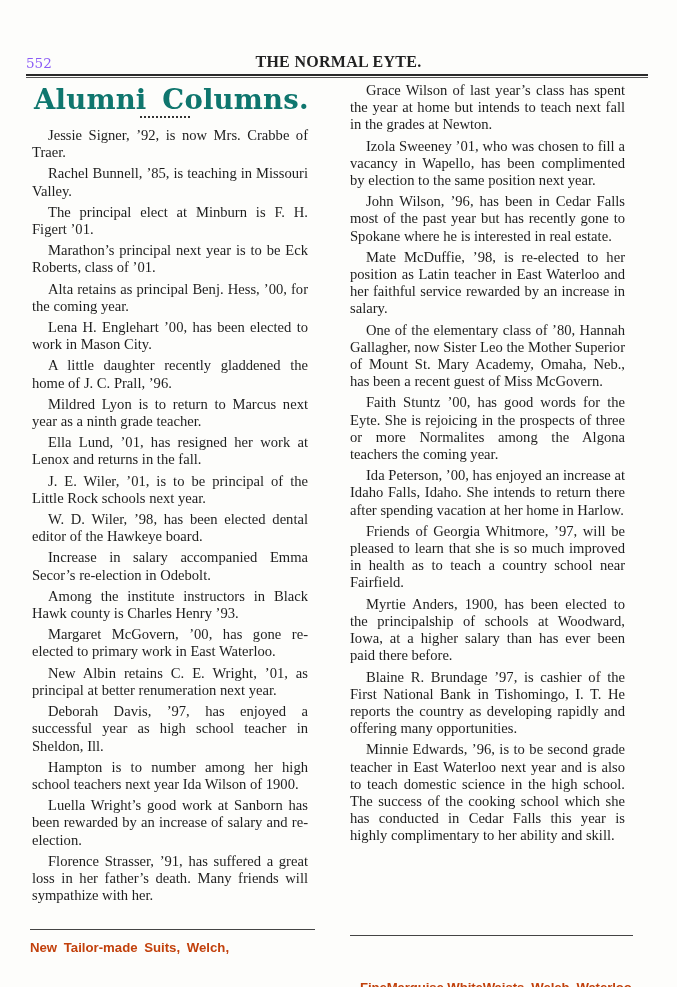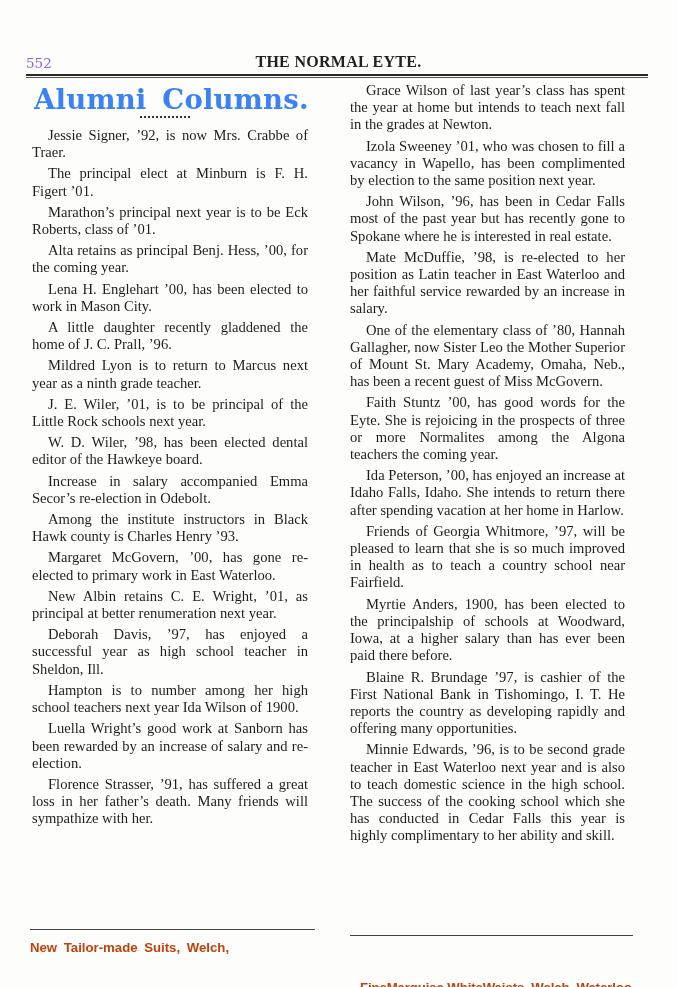--- a/index.html
+++ b/index.html
@@ -25,21 +25,21 @@
   .column {
     position: absolute; top: 82px;
     font-family: "Liberation Serif", serif;
     font-size: 14.6px; line-height: 17.2px; color: #1e1e1e;
   }
   .col-left { left: 32px; width: 283px; }
   .col-right { left: 350px; width: 282px; top: 82px; }
   .title {
     font-family: "DejaVu Serif", serif; font-weight: bold;
     font-size: 27.5px; letter-spacing: 0.2px; line-height: 34px;
-    margin: 0 0 0 2px; color: #3b82f6; word-spacing: 6px;
+    margin: 0 0 0 2px; color: #0f766e; word-spacing: 6px;
   }
   .title-ornament {
     width: 50px; height: 3px; margin: 0 0 6px 108px;
     border-top: 2px dotted #333;
   }
   .para {
     margin: 0 7px 4px 0; text-indent: 16px; text-align: justify;
     hyphens: manual;
   }
   .footer-rule {
@@ -59,26 +59,28 @@
 <body>
 
 <div class="page-number">552</div>
 <div class="running-head">THE NORMAL EYTE.</div>
 <div class="head-rule"></div>
 
 <div class="column col-left">
   <h1 class="title">Alumni Columns.</h1>
   <div class="title-ornament"></div>
   <p class="para">Jessie Signer, ’92, is now Mrs. Crabbe of Traer.</p>
+  <p class="para">Rachel Bunnell, ’85, is teaching in Missouri Valley.</p>
   <p class="para">The principal elect at Minburn is F. H. Figert ’01.</p>
   <p class="para">Marathon’s principal next year is to be Eck Roberts, class of ’01.</p>
   <p class="para">Alta retains as principal Benj. Hess, ’00, for the coming year.</p>
   <p class="para">Lena H. Englehart ’00, has been elected to work in Mason City.</p>
   <p class="para">A little daughter recently gladdened the home of J. C. Prall, ’96.</p>
   <p class="para">Mildred Lyon is to return to Marcus next year as a ninth grade teacher.</p>
+  <p class="para">Ella Lund, ’01, has resigned her work at Lenox and returns in the fall.</p>
   <p class="para">J. E. Wiler, ’01, is to be principal of the Little Rock schools next year.</p>
   <p class="para">W. D. Wiler, ’98, has been elected dental editor of the Hawkeye board.</p>
   <p class="para">Increase in salary accompanied Emma Secor’s re-election in Odebolt.</p>
   <p class="para">Among the institute instructors in Black Hawk county is Charles Henry ’93.</p>
   <p class="para">Margaret McGovern, ’00, has gone re-elected to primary work in East Waterloo.</p>
   <p class="para">New Albin retains C. E. Wright, ’01, as principal at better renumeration next year.</p>
   <p class="para">Deborah Davis, ’97, has enjoyed a successful year as high school teacher in Sheldon, Ill.</p>
   <p class="para">Hampton is to number among her high school teachers next year Ida Wilson of 1900.</p>
   <p class="para">Luella Wright’s good work at Sanborn has been rewarded by an increase of salary and re-election.</p>
   <p class="para">Florence Strasser, ’91, has suffered a great loss in her father’s death. Many friends will sympathize with her.</p>

